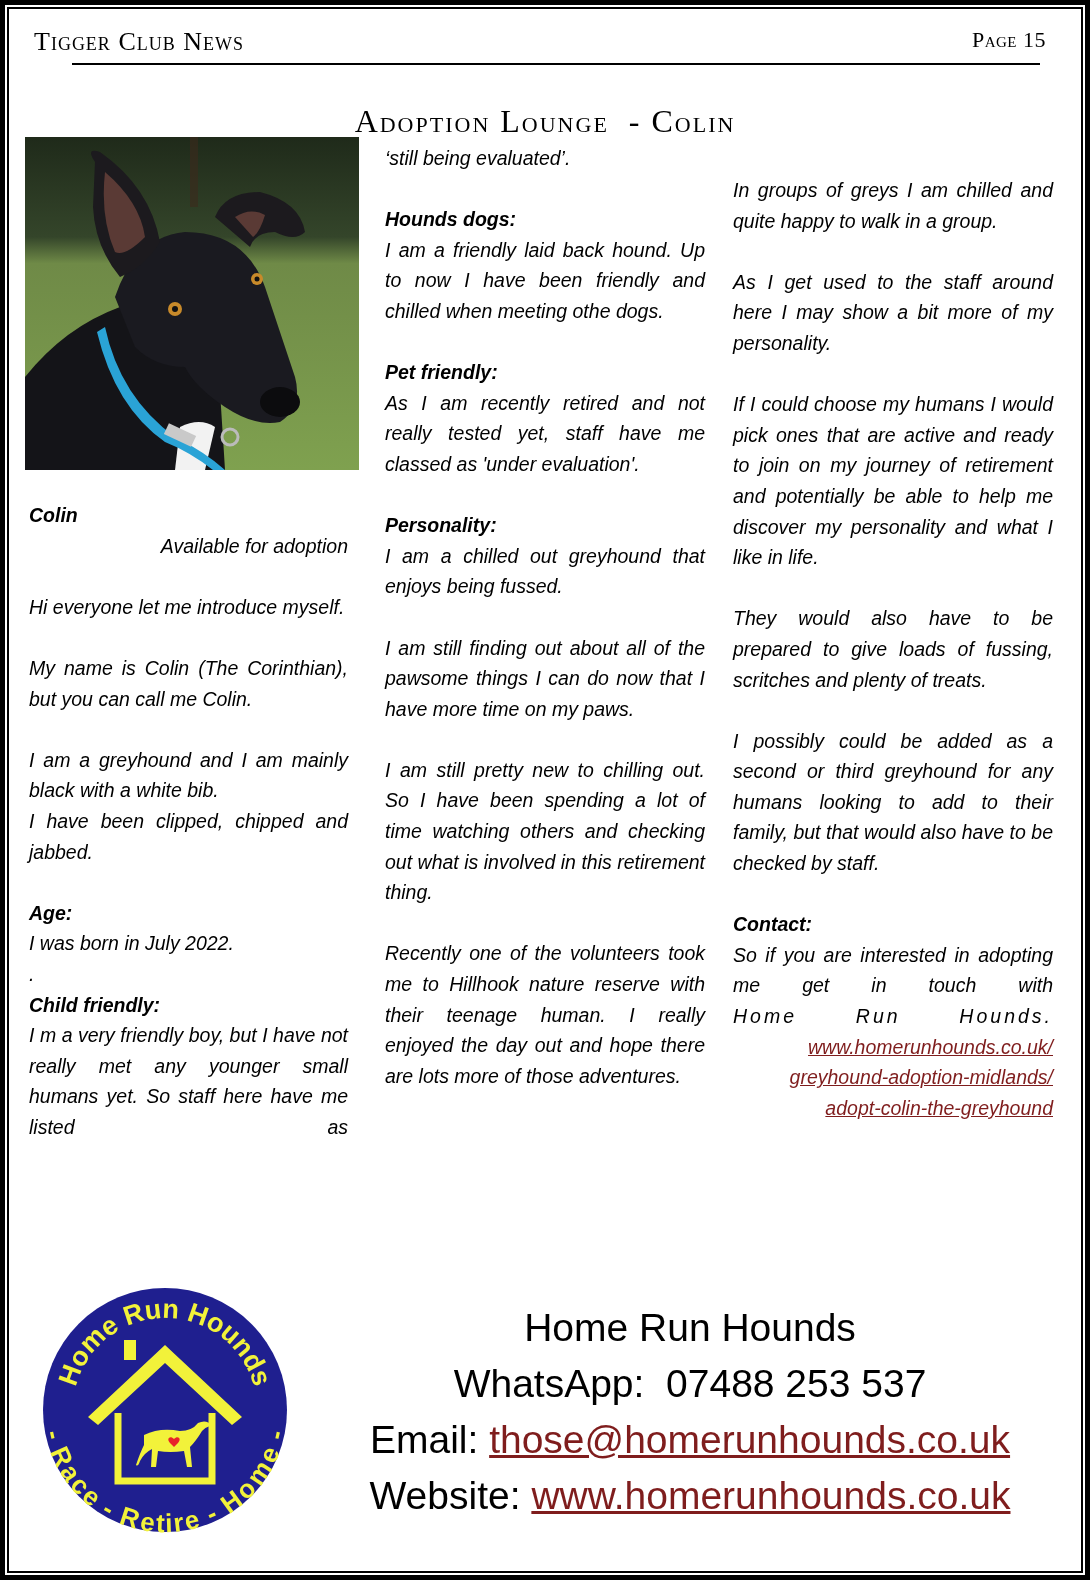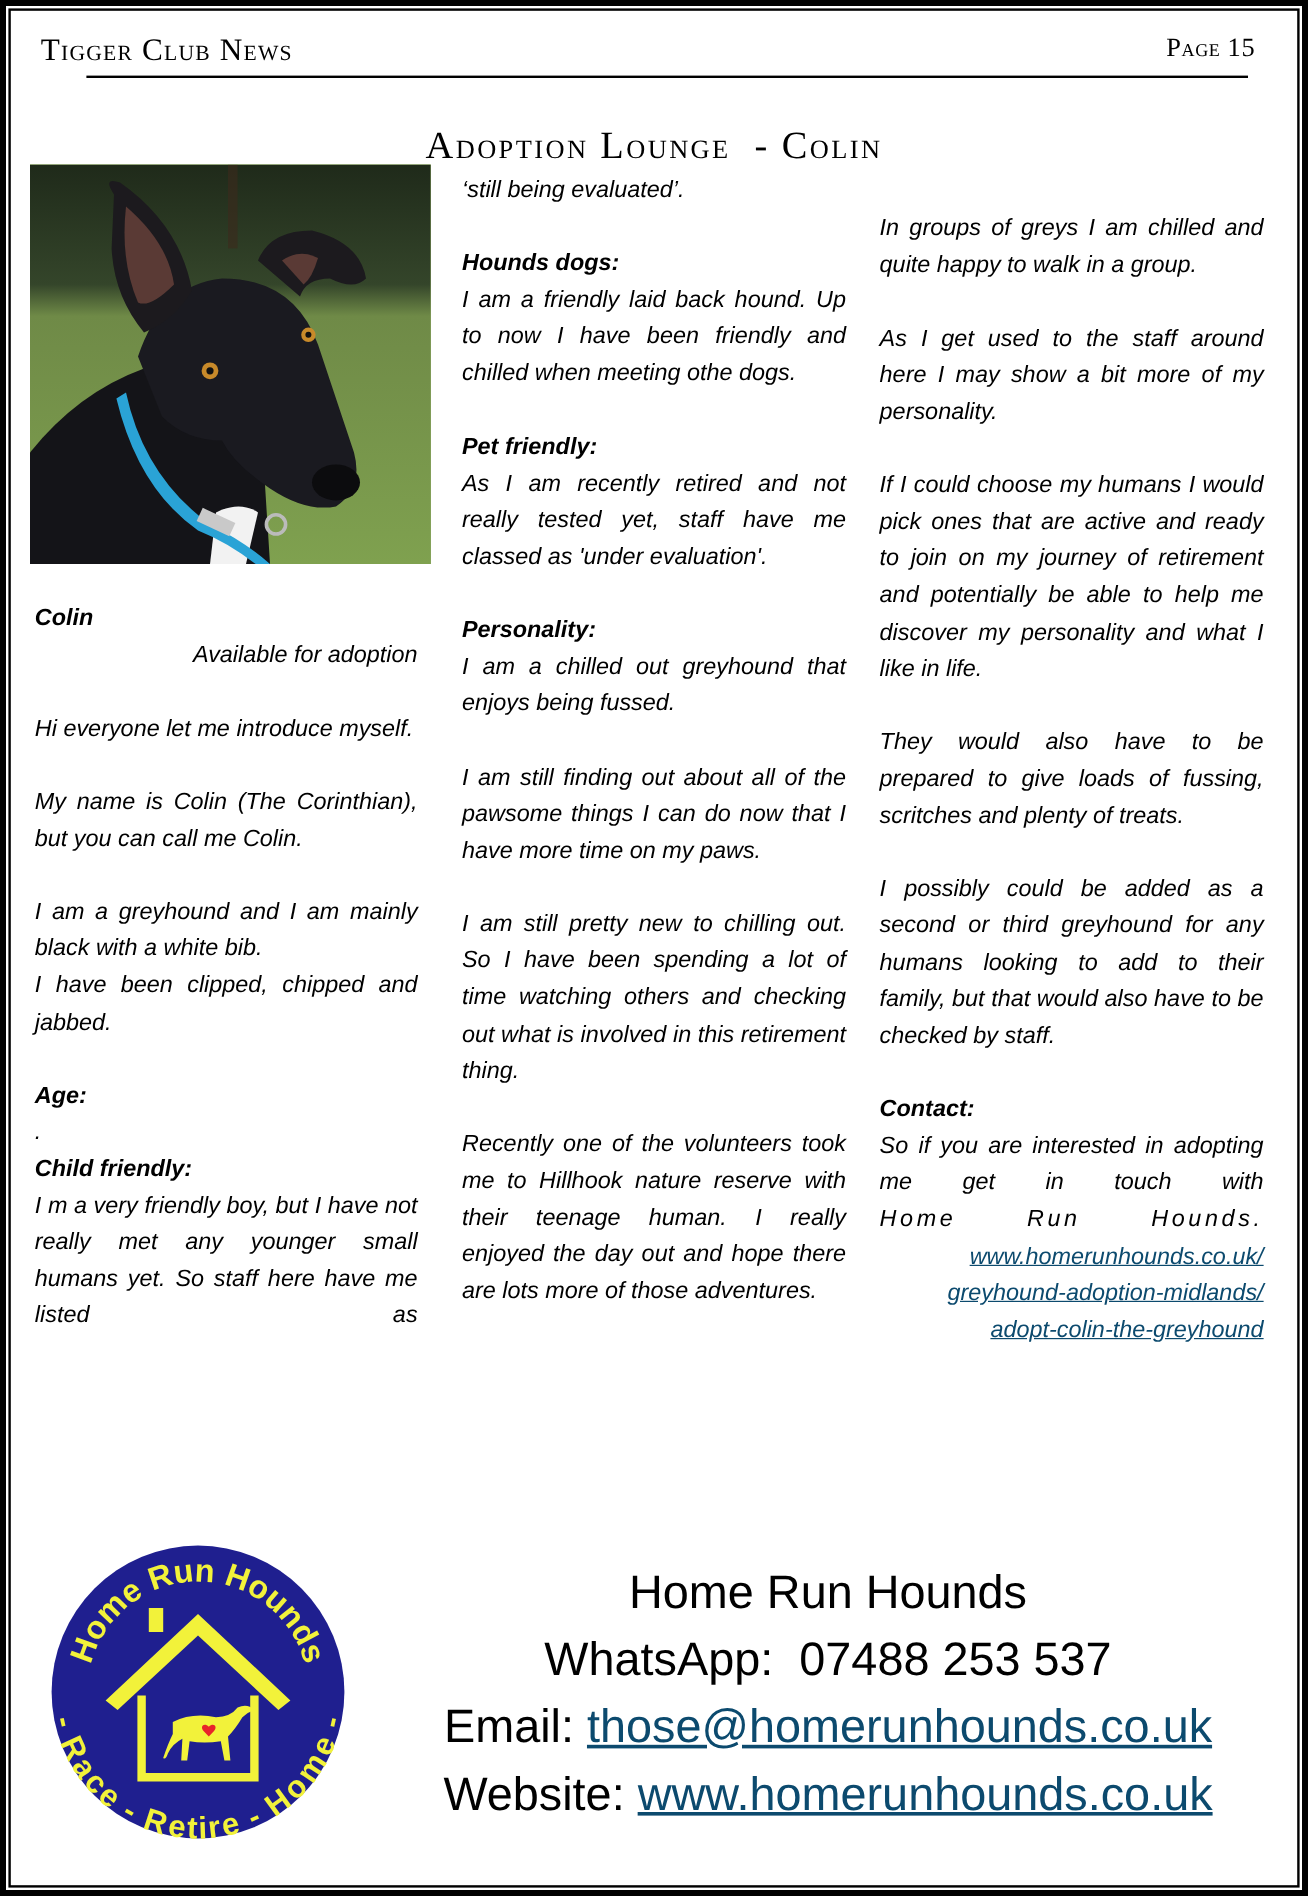--- a/index.html
+++ b/index.html
@@ -12,21 +12,21 @@
     .title { position: absolute; left: 0; right: 0; top: 82px; text-align: center; font-family: "Liberation Serif", "DejaVu Serif", serif; font-variant: small-caps; font-size: 32px; letter-spacing: 2px; font-weight: normal; white-space: pre; }
     .photo { position: absolute; left: 25px; top: 137px; width: 334px; height: 333px; overflow: hidden; background: #6f8f3f; }
     .col { position: absolute; font-size: 19.5px; line-height: 30.6px; text-align: justify; font-style: italic; }
     .col p { margin: 0 0 30.6px 0; }
     .col .h { font-weight: bold; display: block; text-align: left; }
     .col1 { left: 29px; top: 500px; width: 319px; }
     .col2 { left: 385px; top: 143px; width: 320px; }
     .col3 { left: 733px; top: 137px; width: 320px; margin-top: 38px; }
     .nojust { text-align: right; }
     .spaced { text-align: justify; text-align-last: justify; letter-spacing: 3px; display: block; }
-    a.link { color: #0c4a6e; text-decoration: underline; }
+    a.link { color: #7f1d1d; text-decoration: underline; }
     .logo { position: absolute; left: 40px; top: 1285px; width: 250px; height: 250px; }
     .contact { position: absolute; left: 320px; width: 740px; top: 1300px; text-align: center; font-size: 39px; line-height: 56px; }
     .contact div { white-space: pre; }
   </style>
 </head>
 <body>
 
 <div class="frame-outer"></div>
 <div class="frame-inner"></div>
 
@@ -75,20 +75,21 @@
 </div>
 
 <div class="col col1">
   <span class="h">Colin</span>
   <p class="nojust">Available for adoption</p>
   <p>Hi everyone let me introduce myself.</p>
   <p>My name is Colin (The Corinthian), but you can call me Colin.</p>
   <p style="margin:0">I am a greyhound and I am mainly black with a white bib.</p>
   <p>I have been clipped, chipped and jabbed.</p>
   <span class="h">Age:</span>
+  <p style="margin:0">I was born in July 2022.</p>
   <p style="margin:0">.</p>
   <span class="h">Child friendly:</span>
   <p style="margin:0; text-align-last: justify;">I m a very friendly boy, but I have not really met any younger small humans yet. So staff here have me listed as</p>
 </div>
 
 <div class="col col2">
   <p>‘still being evaluated’.</p>
   <span class="h">Hounds dogs:</span>
   <p>I am a friendly laid back hound. Up to now I have been friendly and chilled when meeting othe dogs.</p>
   <span class="h">Pet friendly:</span>

